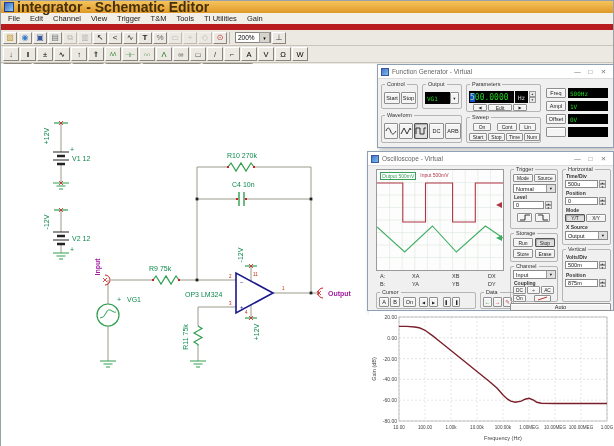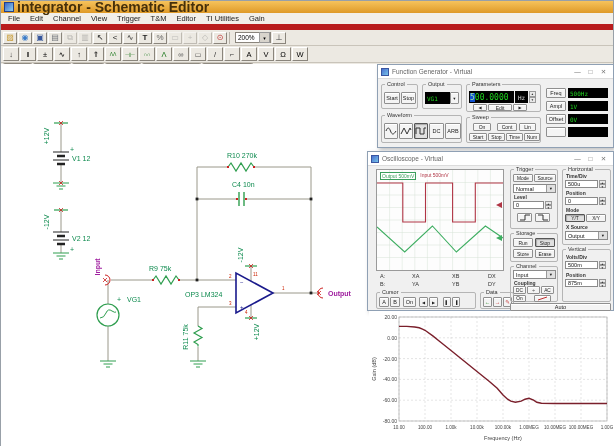--- a/index.html
+++ b/index.html
@@ -78,21 +78,21 @@
   </div>
 
   <div class="menubar">
 
   <span class="menuitem">File</span>
       <span class="menuitem">Edit</span>
       <span class="menuitem">Channel</span>
       <span class="menuitem">View</span>
       <span class="menuitem">Trigger</span>
       <span class="menuitem">T&amp;M</span>
-      <span class="menuitem">Editor</span>
+      <span class="menuitem">Tools</span>
       <span class="menuitem">TI Utilities</span>
       <span class="menuitem">Gain</span>
     </div>
 
   <div class="toolbar1">
     <span style="display:inline-flex;gap:1px;">
 
     <span class="tbtn" style="color:#c89a30">▨</span>
         <span class="tbtn" style="color:#3a7bc8">◉</span>
         <span class="tbtn" style="color:#35569c">▣</span>

